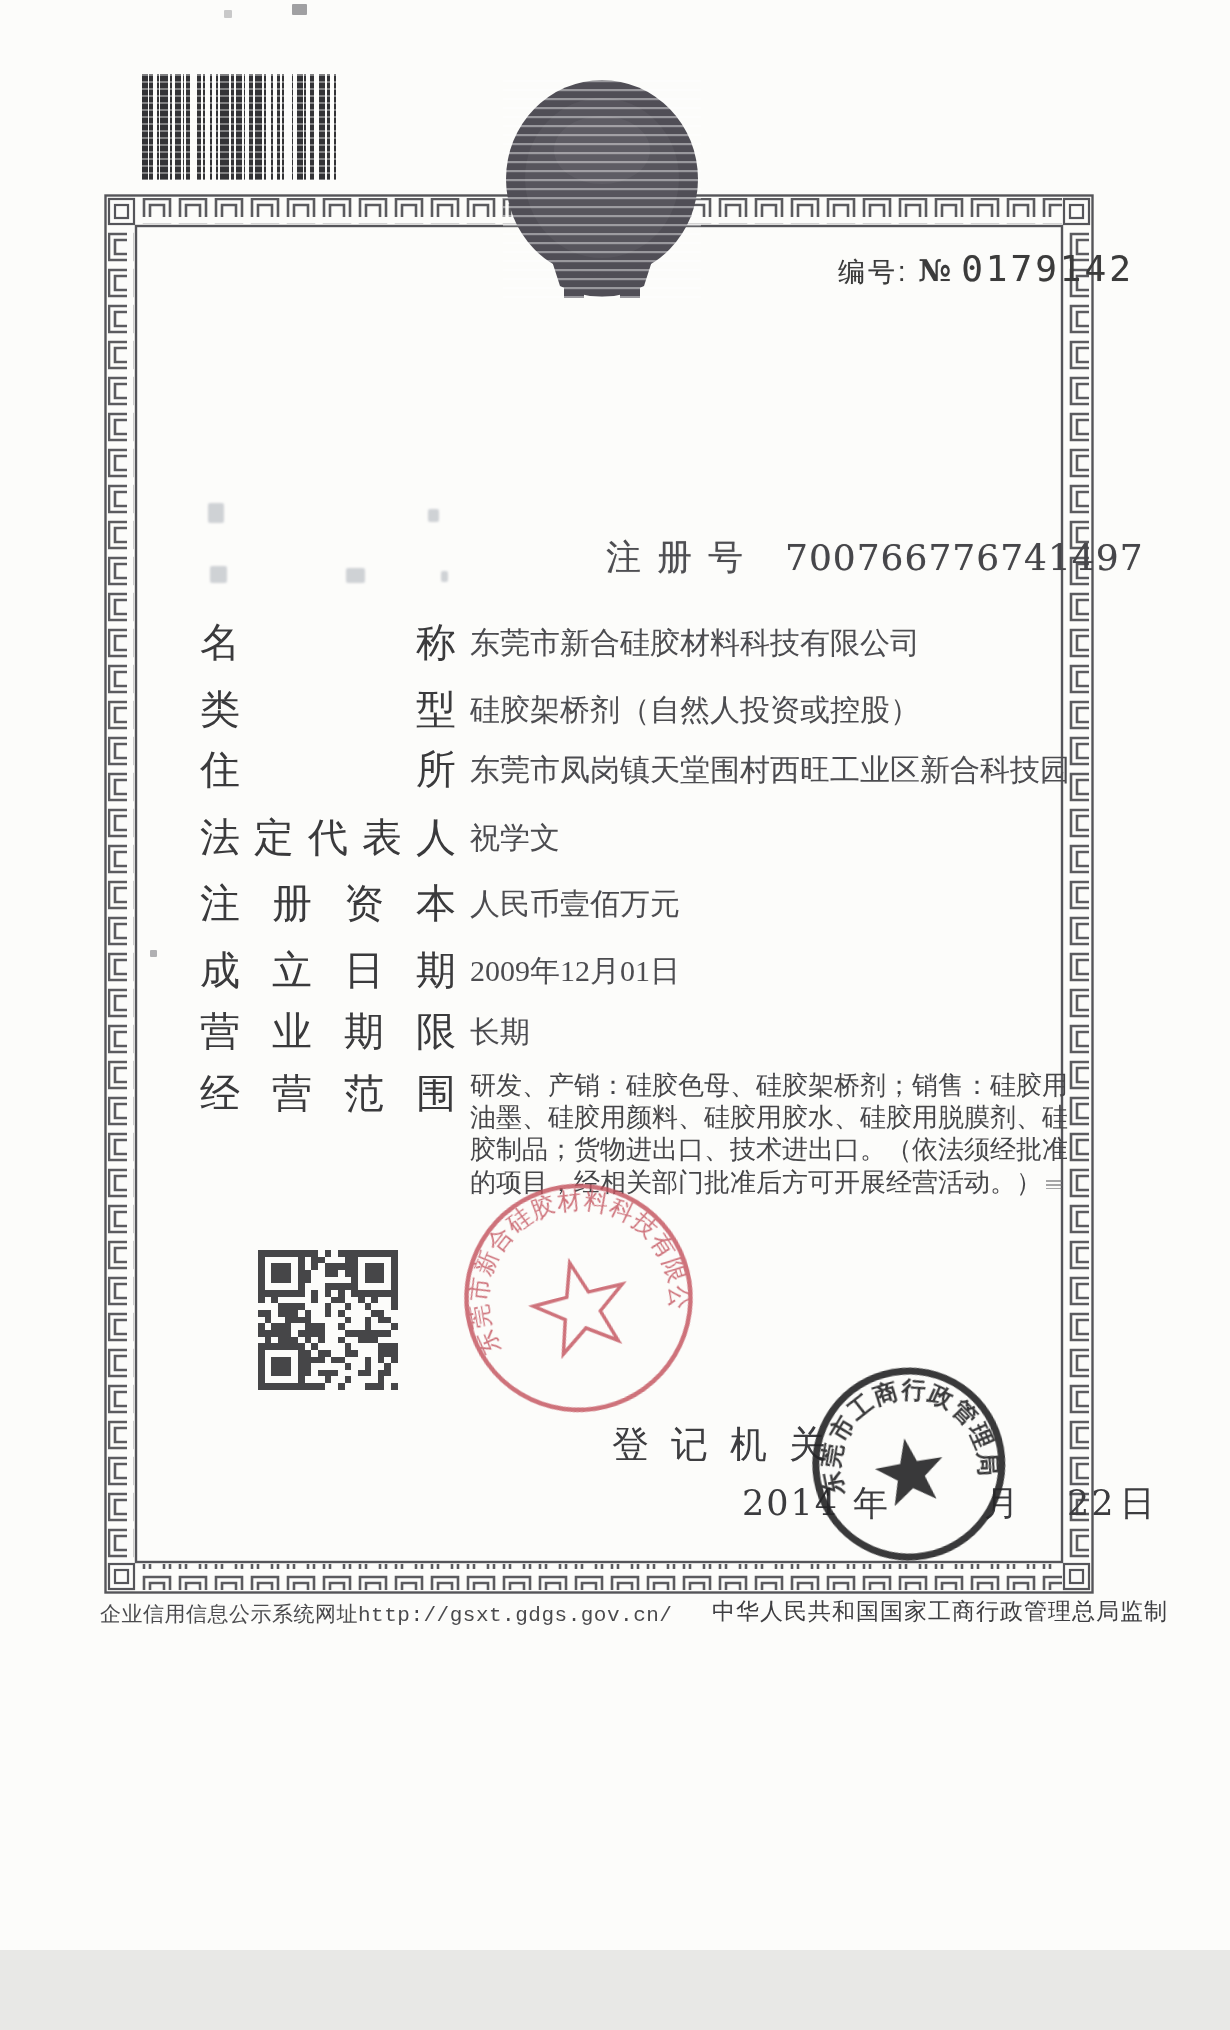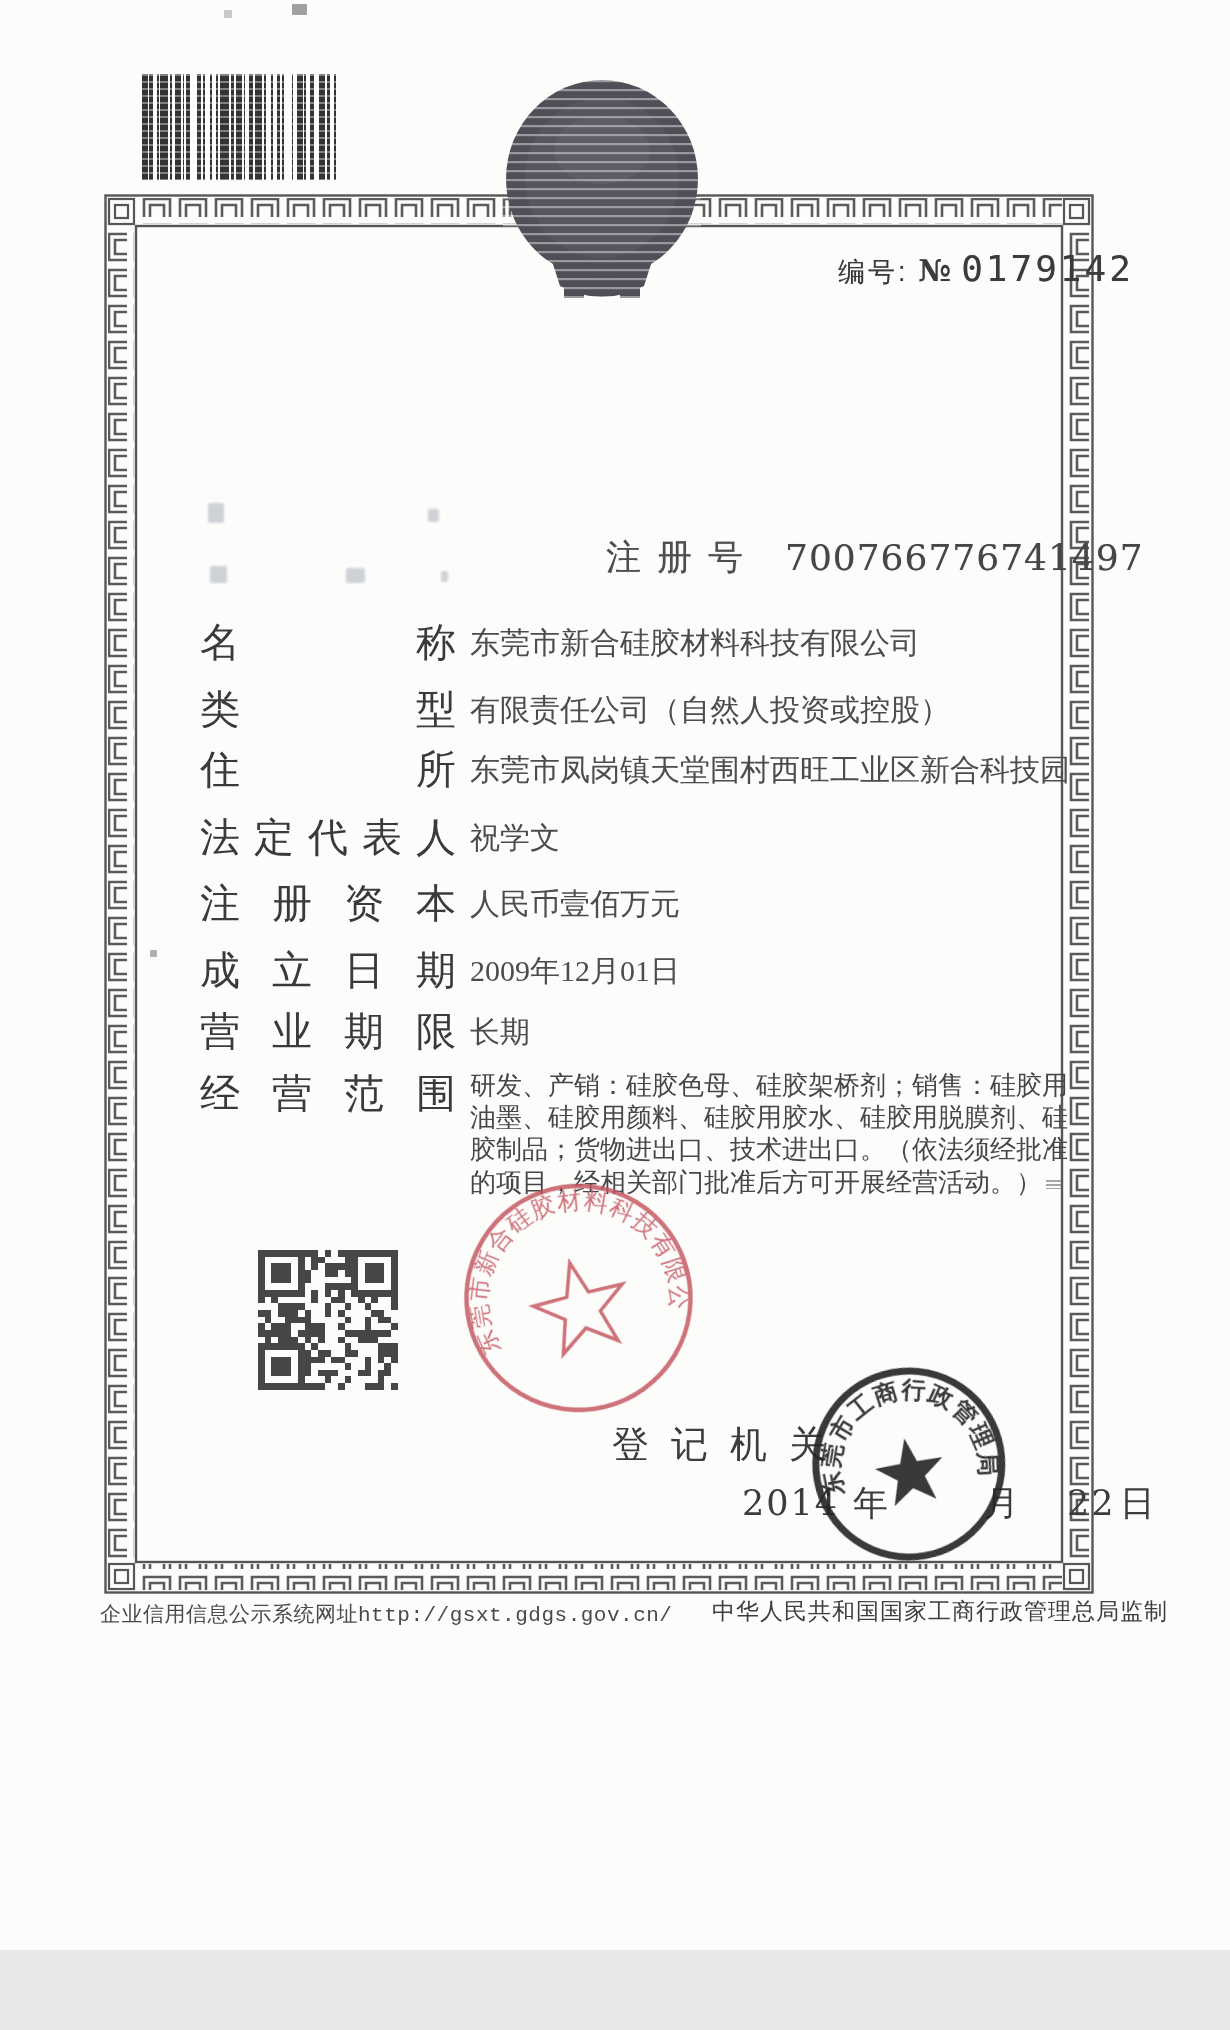--- a/index.html
+++ b/index.html
@@ -213,21 +213,21 @@
         <span>名</span>
         <span>称</span>
       </div>
     <div class="fvalue">东莞市新合硅胶材料科技有限公司</div>
   </div>
   <div class="row" style="top:682px">
     <div class="flabel">
         <span>类</span>
         <span>型</span>
       </div>
-    <div class="fvalue">有限责任公司（自然人投资或控股）</div>
+    <div class="fvalue">硅胶架桥剂（自然人投资或控股）</div>
   </div>
   <div class="row" style="top:742px">
     <div class="flabel">
         <span>住</span>
         <span>所</span>
       </div>
     <div class="fvalue">东莞市凤岗镇天堂围村西旺工业区新合科技园</div>
   </div>
   <div class="row" style="top:810px">
     <div class="flabel">

